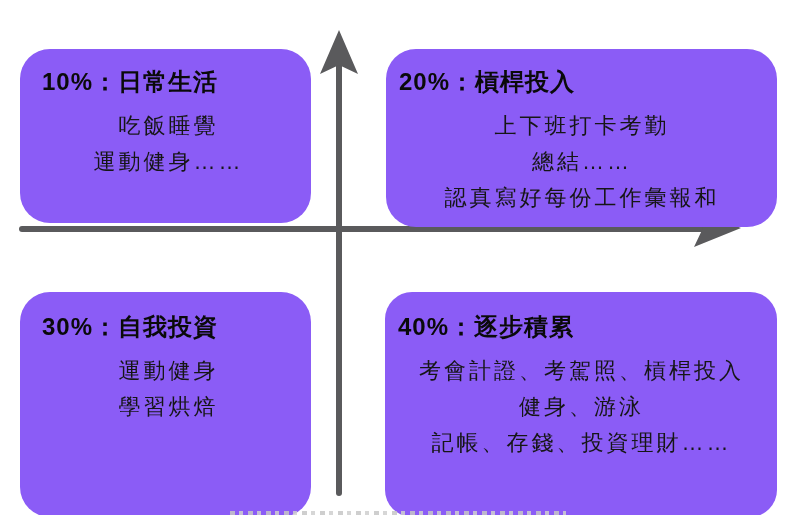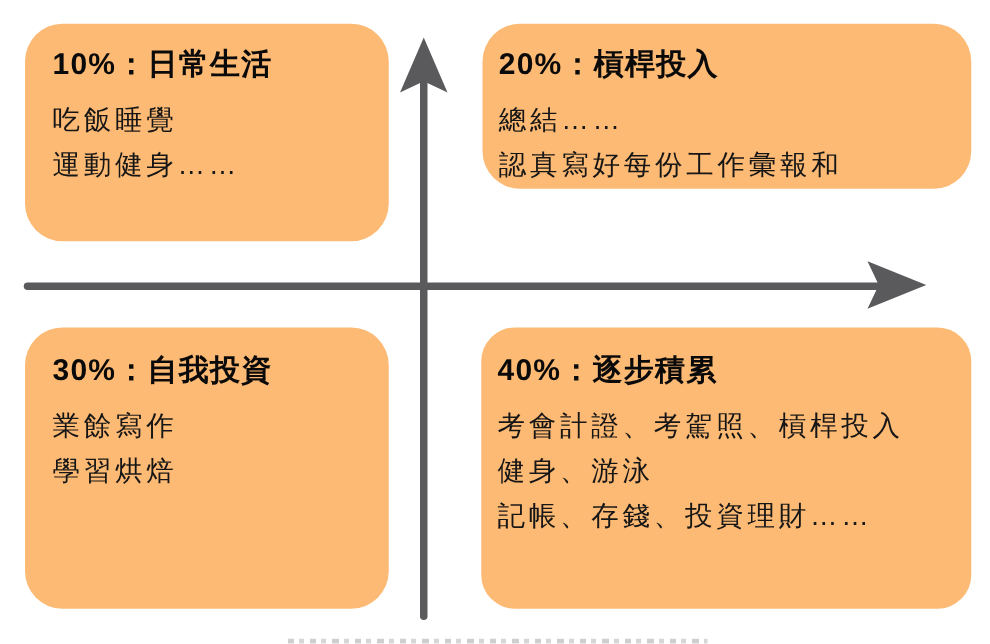--- a/index.html
+++ b/index.html
@@ -10,45 +10,47 @@
   }
   #canvas {
     position: relative;
     width: 792px;
     height: 515px;
     background: #ffffff;
     overflow: hidden;
   }
   .box {
     position: absolute;
-    background: #fdba74;
+    background: #8b5cf6;
     border-radius: 30px;
     box-sizing: border-box;
     color: #141414;
+    margin-top: 30px;
   }
   .box.tl { left: 20px;  top: 19px;  width: 291px; height: 174px; padding: 17px 16px 10px 22px; }
-  .box.tr { left: 386px; top: 19px;  width: 391px; height: 132px; padding: 17px 12px 10px 13px; }
+  .box.tr { left: 386px; top: 19px;  width: 391px; height: 178px; padding: 17px 12px 10px 13px; }
   .box.bl { left: 20px;  top: 262px; width: 291px; height: 225px; padding: 19px 16px 10px 22px; }
   .box.br { left: 385px; top: 262px; width: 392px; height: 225px; padding: 19px 12px 10px 13px; border-radius: 27px; }
   .q-head {
     font-size: 24px;
     font-weight: 700;
     letter-spacing: 1px;
     color: #0a0a0a;
     line-height: 32px;
     margin-bottom: 10px;
     white-space: nowrap;
   }
   .q-line {
     font-size: 22px;
     font-weight: 400;
     letter-spacing: 3px;
     line-height: 36px;
     color: #161616;
     white-space: nowrap;
+    text-align: center;
   }
   #axes {
     position: absolute;
     left: 0;
     top: 0;
     pointer-events: none;
   }
   
   .cropped-caption {
     position: absolute;
@@ -83,27 +85,28 @@
   </svg>
 
   <section class="box tl">
     <div class="q-head">10%：日常生活</div>
     <div class="q-line">吃飯睡覺</div>
     <div class="q-line">運動健身……</div>
   </section>
 
   <section class="box tr">
     <div class="q-head">20%：槓桿投入</div>
+    <div class="q-line">上下班打卡考勤</div>
     <div class="q-line">總結……</div>
     <div class="q-line">認真寫好每份工作彙報和</div>
   </section>
 
   <section class="box bl">
     <div class="q-head">30%：自我投資</div>
-    <div class="q-line">業餘寫作</div>
+    <div class="q-line">運動健身</div>
     <div class="q-line">學習烘焙</div>
   </section>
 
   <section class="box br">
     <div class="q-head">40%：逐步積累</div>
     <div class="q-line">考會計證、考駕照、槓桿投入</div>
     <div class="q-line">健身、游泳</div>
     <div class="q-line">記帳、存錢、投資理財……</div>
   </section>
 

